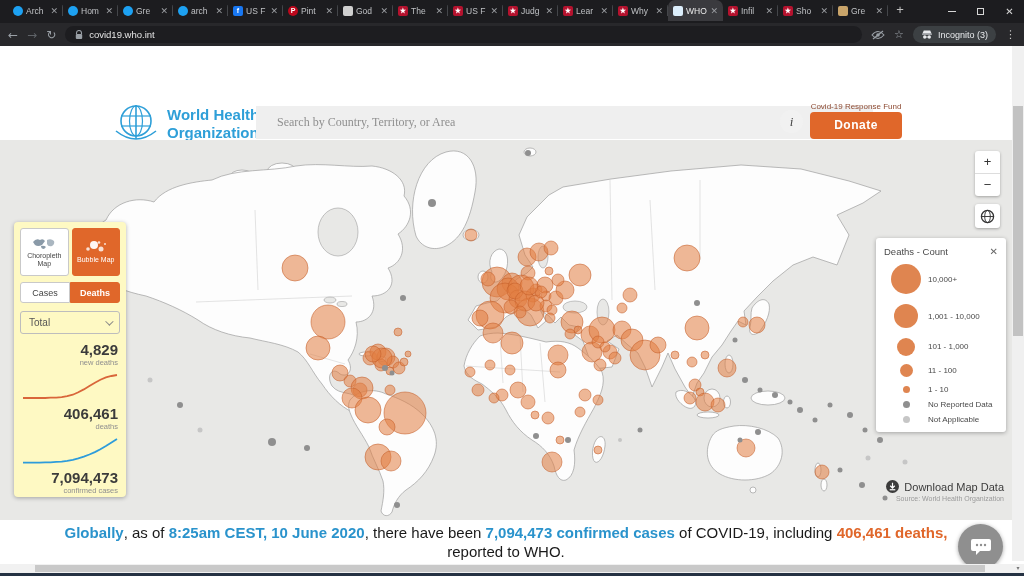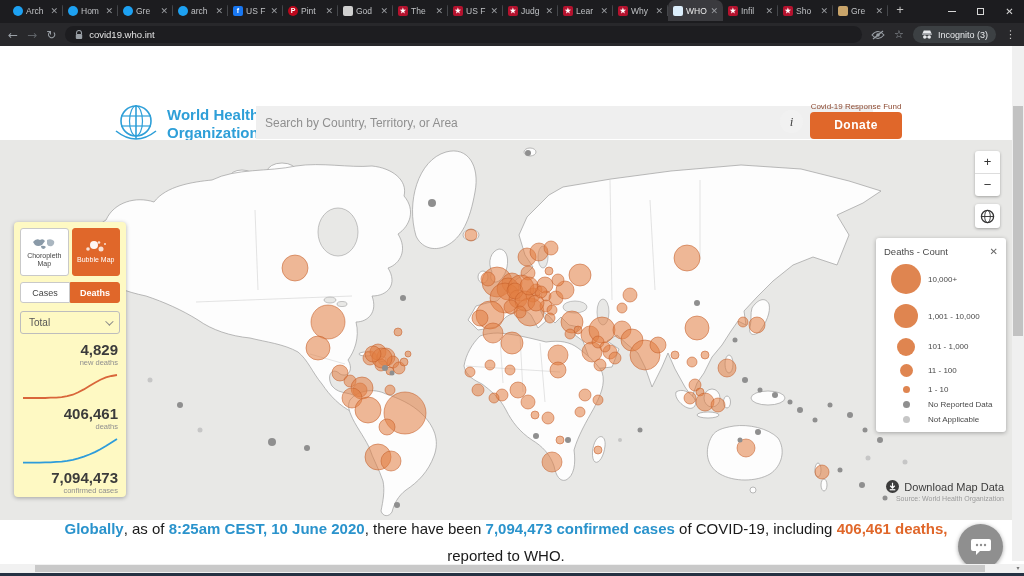--- a/index.html
+++ b/index.html
@@ -35,21 +35,21 @@
   .navic.dim { color:#5f6368; }
   .urlpill { flex:1; height:17px; background:#1d1d20; border-radius:9px; display:flex; align-items:center; padding:0 10px; gap:6px; color:#e5e5e5; font-size:9.5px; }
   .right-ic { color:#9aa0a6; font-size:11px; font-family:"DejaVu Sans", sans-serif; }
   .incog { height:17px; background:#3c4043; border-radius:9px; color:#e8eaed; font-size:9px; display:flex; align-items:center; gap:5px; padding:0 8px; white-space:nowrap; }
   .kebab { color:#c7c7c7; font-size:11px; letter-spacing:0; }
 
   
   .site-header { position:absolute; top:46px; left:0; width:1012px; height:94px; background:#fff; }
   .who-logo { position:absolute; left:112px; top:55px; }
   .org-name { position:absolute; left:167px; top:60px; font-size:15px; font-weight:bold; color:#2e9fd8; line-height:18px; }
-  .search { position:absolute; left:256px; top:60px; width:617px; height:33px; background:#efefef; border:none; outline:none; font-size:12px; color:#555; padding:0 9px; font-family:Liberation Sans, sans-serif; }
+  .search { position:absolute; left:256px; top:60px; width:617px; height:33px; background:#efefef; border:none; outline:none; font-size:12px; color:#555; padding:0 21px; font-family:Liberation Serif, serif; }
   .search::placeholder { color:#8f8f8f; }
   .info-btn { position:absolute; left:780px; top:64px; width:23px; height:23px; border-radius:50%; background:#f1f1f1; color:#444; font-style:italic; font-family:"Liberation Serif",serif; text-align:center; line-height:23px; font-size:13px; }
   .fund-label { position:absolute; left:806px; top:56px; width:100px; text-align:center; font-size:8px; color:#8d4a32; }
   .donate-btn { position:absolute; left:810px; top:66px; width:92px; height:27px; background:#e0672a; border-radius:4px; color:#fff; font-weight:bold; font-size:12px; text-align:center; line-height:27px; letter-spacing:.5px; cursor:pointer; }
   .page-title { position:absolute; left:112px; top:106px; font-size:14.5px; font-weight:bold; color:#3b3b3b; }
   .updated { position:absolute; left:112px; top:126px; font-size:7.5px; color:#8a8a8a; }
   .nav-overview { position:absolute; left:752px; top:110px; font-size:13.5px; font-weight:bold; color:#2196c9; cursor:pointer; }
   .nav-explorer { position:absolute; left:838px; top:110px; font-size:13.5px; font-weight:bold; color:#3b3b3b; cursor:pointer; }
 
   
@@ -84,21 +84,21 @@
   .leg-dot-wrap { width:44px; display:flex; justify-content:center; flex:none; }
   .leg-dot { border-radius:50%; }
   .leg-label { font-size:8px; color:#4a4a4a; }
 
   .download { position:absolute; right:8px; top:340px; text-align:right; }
   .dl-row { display:flex; align-items:center; gap:5px; justify-content:flex-end; font-size:11px; color:#3b3b3b; cursor:pointer; }
   .dl-src { font-size:7px; color:#9a9a9a; margin-top:2px; }
 
   
   .banner { position:absolute; top:520px; left:0; width:1012px; height:44px; background:#fff; display:flex; align-items:center; justify-content:center; }
-  .banner p { width:930px; text-align:center; font-size:15px; color:#1a1a1a; line-height:27px; white-space:pre-wrap; }
+  .banner p { width:930px; text-align:center; font-size:15px; color:#1a1a1a; line-height:19px; white-space:pre-wrap; }
   .b-blue { color:#2a93cc; font-weight:bold; }
   .b-orange { color:#e0672a; font-weight:bold; }
 
   .chat-btn { position:absolute; left:958px; top:524px; width:45px; height:45px; border-radius:50%; background:#8f8f8f; box-shadow:0 1px 4px rgba(0,0,0,.35); display:flex; align-items:center; justify-content:center; cursor:pointer; }
 
   
   .vscroll { position:absolute; top:46px; right:0; width:12px; height:515px; background:#f0f0f0; }
   .vthumb { position:absolute; top:60px; left:1px; width:10px; height:230px; background:#c2c2c2; }
   .hscroll { position:absolute; left:0; bottom:3px; width:1012px; height:9px; background:#f1f1f1; }
   .hthumb { position:absolute; left:35px; top:1px; height:7px; width:950px; background:#c9c9c9; }

